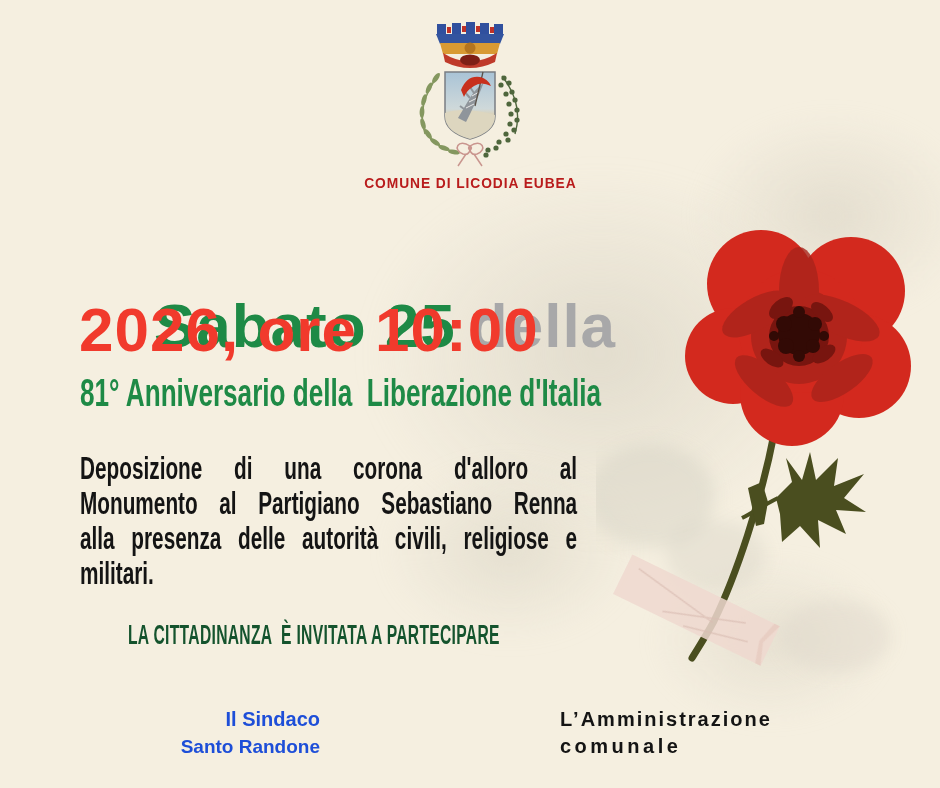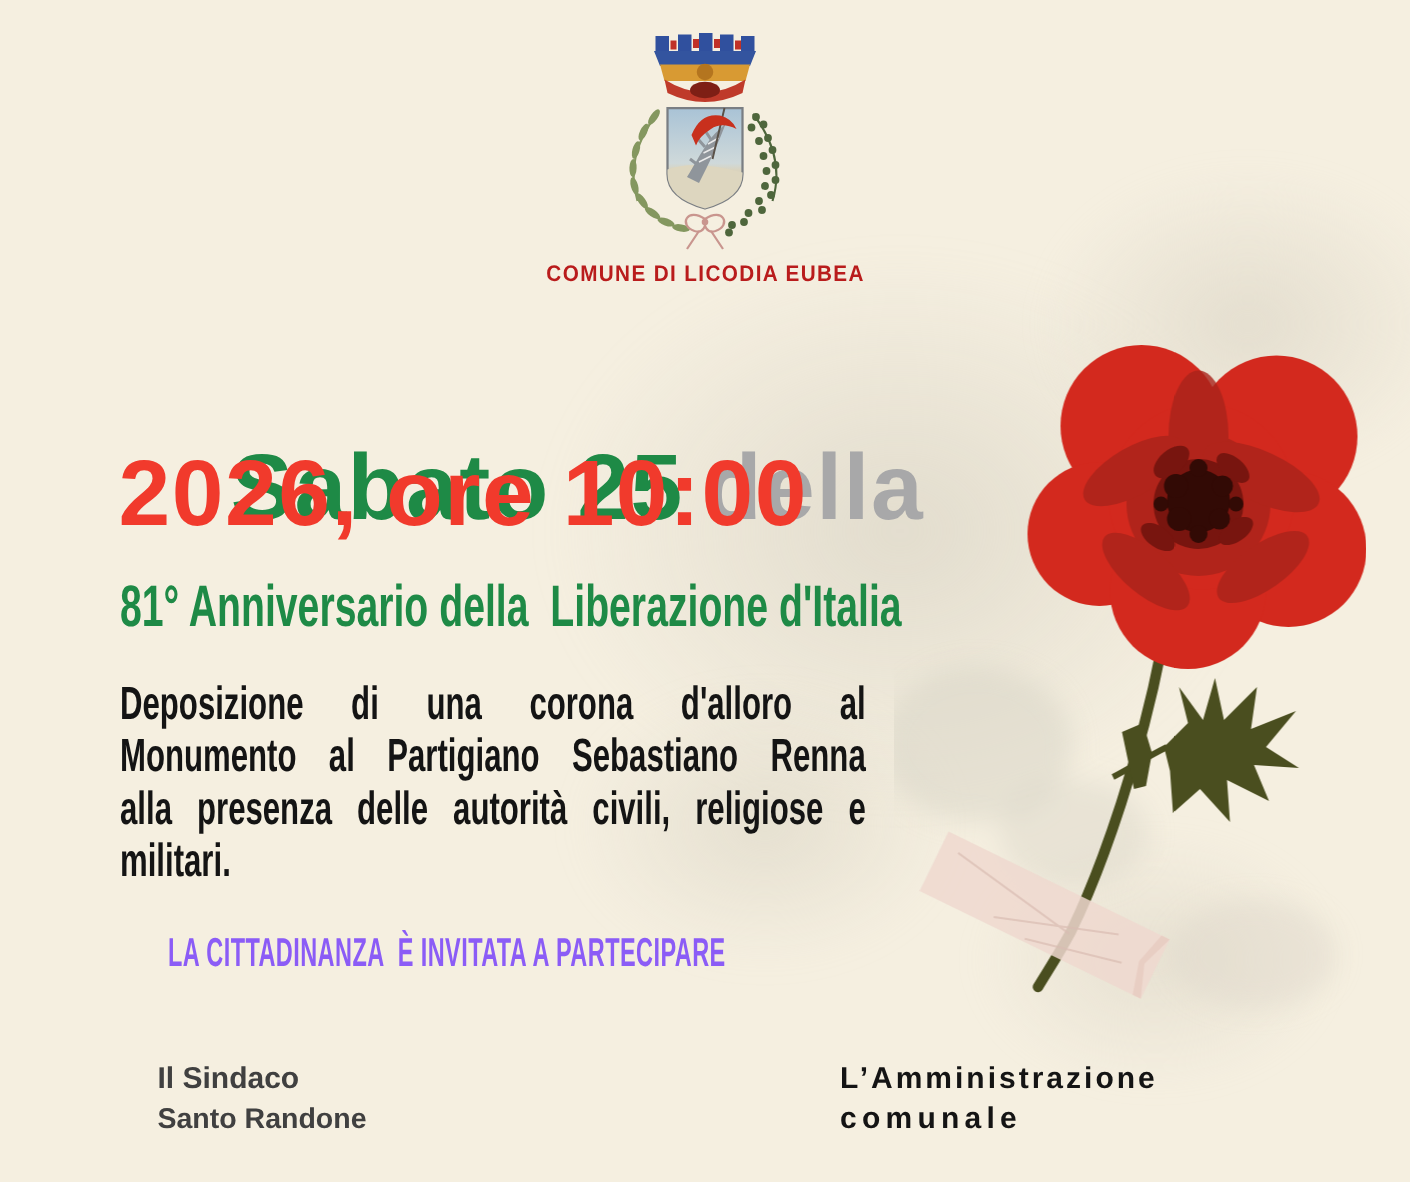--- a/index.html
+++ b/index.html
@@ -30,35 +30,35 @@
     font-size:15px; font-weight:bold; letter-spacing:1px; color:#b91c1c;
   }
   .comune-label span{display:inline-block; transform:scaleX(.92); transform-origin:center; white-space:pre;}
 
   .title1{position:absolute; left:81px; top:233px; font-size:62px; font-weight:bold;
           letter-spacing:1px; line-height:62px; white-space:pre;}
   .title1 .green{color:#1e8a46;}
   .title1 .gray{color:#a8a8a9; margin-left:14px;}
   .title2{position:absolute; left:79px; top:299px; font-size:62px; font-weight:bold;
           letter-spacing:1px; line-height:62px; color:#f13a2c; white-space:pre;text-align:center;}
-  .subtitle{position:absolute; left:80px; top:383px; color:#1e8a46;}
+  .subtitle{position:absolute; left:80px; top:371px; color:#1e8a46;}
   .subtitle span{display:inline-block; font-size:39px; font-weight:bold;
                  transform:scaleX(.67); transform-origin:left; white-space:pre;}
 
   .body-par{position:absolute; left:80px; top:451px; width:742px;
             transform:scaleX(.67); transform-origin:left top;
             font-size:31px; font-weight:bold; color:#141414; line-height:35px;}
   .body-par .par-line{text-align:justify; text-align-last:justify; white-space:normal;}
   .body-par .par-line.last{text-align-last:left;}
 
-  .invitation{position:absolute; left:112px; top:620px; color:#8b5cf6;}
+  .invitation{position:absolute; left:128px; top:620px; color:#14532d;}
   .invitation span{display:inline-block; font-size:27px; font-weight:bold; letter-spacing:.5px;
                    transform:scaleX(.58); transform-origin:left; white-space:pre;}
 
-  .sig-left{position:absolute; left:105px; top:706px; width:215px; text-align:left; color:#404040;}
+  .sig-left{position:absolute; left:105px; top:706px; width:215px; text-align:right; color:#1d4ed8;}
   .sig-left .role{font-size:20px; font-weight:bold; line-height:26px;}
   .sig-left .name{font-size:19px; font-weight:bold; line-height:30px;}
   .sig-right{position:absolute; left:560px; top:706px; width:255px; text-align:left; color:#141414;}
   .sig-right .l1{font-size:20px; font-weight:bold; letter-spacing:2px; line-height:26px;}
   .sig-right .l2{font-size:20px; font-weight:bold; letter-spacing:3.5px; line-height:28px;}
 
   .poppy-wrap{position:absolute; left:596px; top:196px; width:344px; height:560px;}
 </style>
 </head>
 <body>

